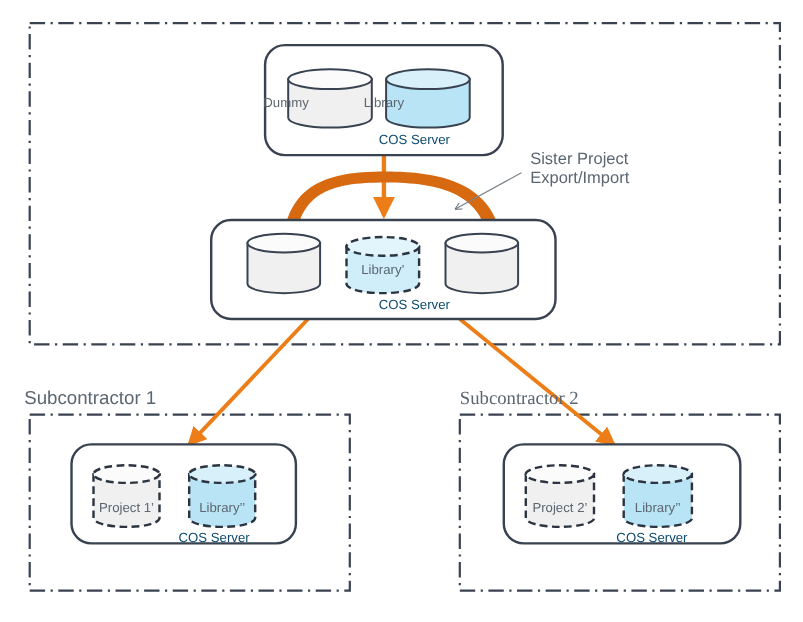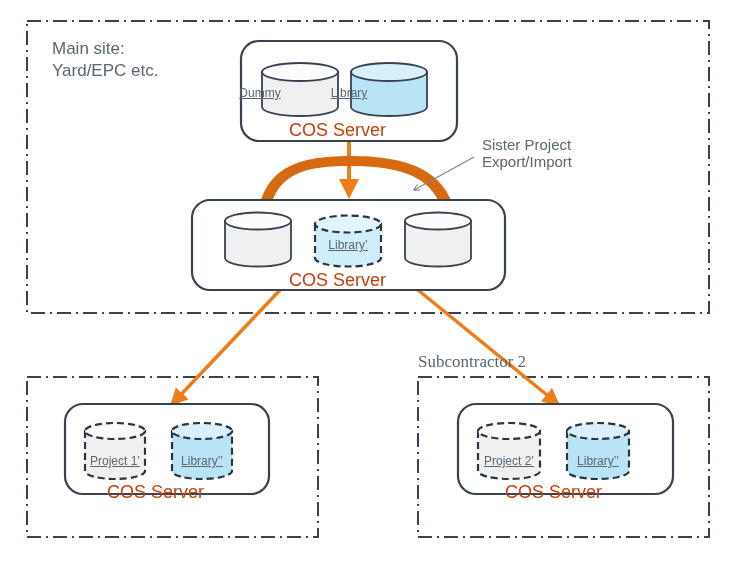--- a/index.html
+++ b/index.html
@@ -31,33 +31,32 @@
     line-height: 22px;
     white-space: pre;
     letter-spacing: 0px;
   }
   #main-site-label { left: 52px; top: 38px; }
   #sub1-label { left: 22px; top: 351px; }
   #sub2-label { left: 418px; top: 351px; width: 291px; text-align: left; font-family: Liberation Serif, serif; }
 
   .server-caption {
     position: absolute;
-    color: #c2410c;
-    font-size: 18px;
-    text-align: left;
+    color: #0c4a6e;
+    font-size: 12px;
+    text-align: right;
     white-space: nowrap;
   }
   .cyl-label {
     position: absolute;
     color: #5b6670;
     font-size: 12px;
     text-align: center;
     white-space: nowrap;
     line-height: 14px;
-    text-decoration: underline;
   }
   .annot-label {
     position: absolute;
     color: #5b6670;
     font-size: 15px;
     line-height: 17px;
     white-space: pre;
   }
 </style>
 </head>
@@ -150,22 +149,22 @@
       <path d="M 478 431 L 478 471 A 31 8 0 0 0 540 471 L 540 431 Z" fill="#f0f0f0" stroke="#2b3440" stroke-width="2.2" stroke-dasharray="7 4"></path>
       <ellipse cx="509" cy="431" rx="31" ry="8" fill="#fbfbfb" stroke="#2b3440" stroke-width="2.2" stroke-dasharray="7 4"></ellipse>
     </g>
 
     <g>
       <path d="M 567 431 L 567 471 A 31 8 0 0 0 629 471 L 629 431 Z" fill="#b9e4f5" stroke="#2b3440" stroke-width="2.2" stroke-dasharray="7 4"></path>
       <ellipse cx="598" cy="431" rx="31" ry="8" fill="#d8f0fa" stroke="#2b3440" stroke-width="2.2" stroke-dasharray="7 4"></ellipse>
     </g>
   </svg>
 
-  <div class="zone-label" id="main-site-label">Main site:<br>Yard/EPC etc.</div>
 
+  <div class="zone-label" id="sub1-label">Subcontractor 1</div>
 
   <div class="zone-label" id="sub2-label">Subcontractor 2</div>
 
   <div class="cyl-label" style="left:260px; top:86px; width:80px; margin-left:-40px;">Dummy</div>
 
   <div class="cyl-label" style="left:349px; top:86px; width:80px; margin-left:-40px;">Library</div>
 
   <div class="server-caption" style="left:289px; top:120px; width:120px;">COS Server</div>
 
 

